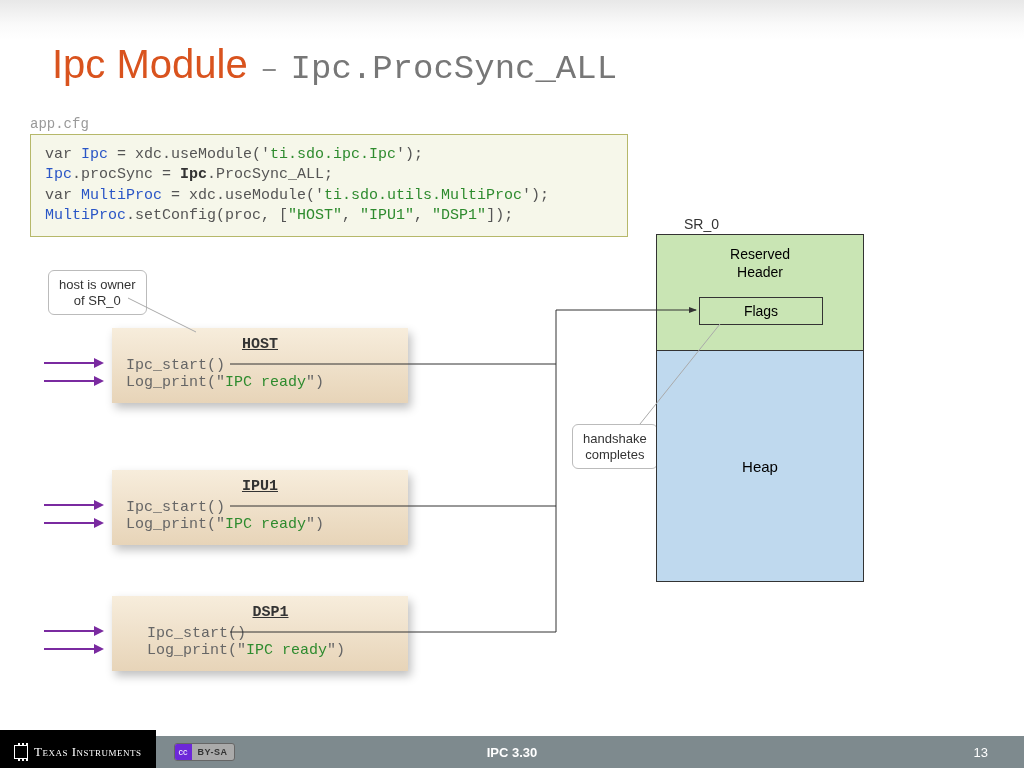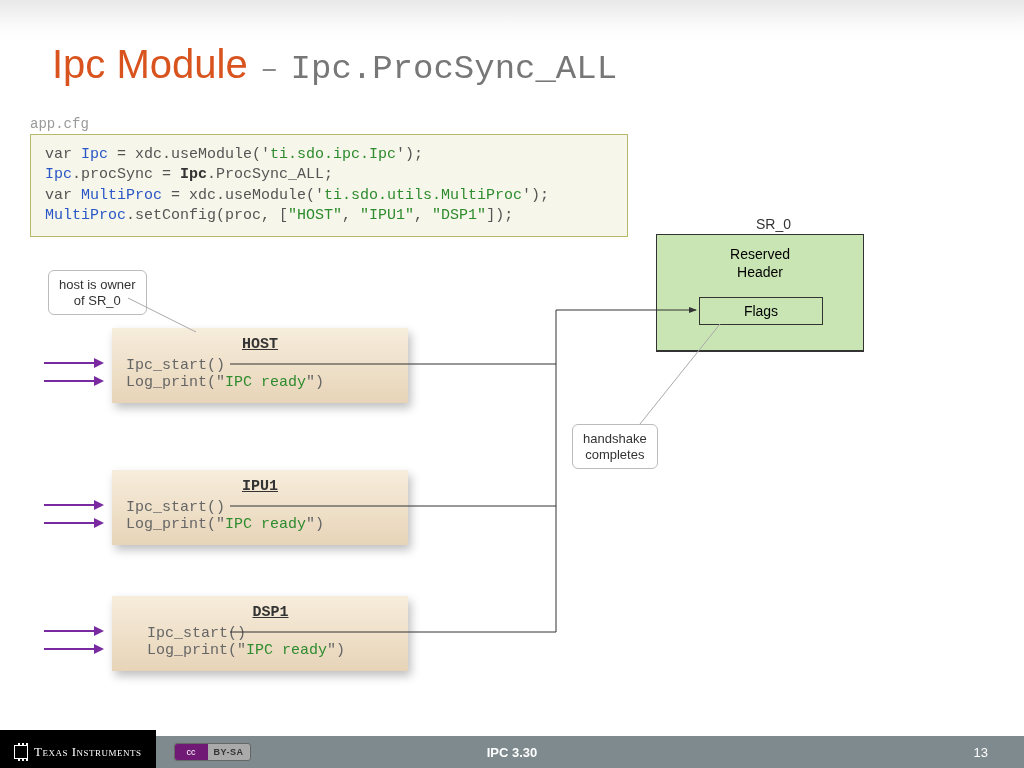--- a/index.html
+++ b/index.html
@@ -21,35 +21,35 @@
   .proc-box { position: absolute; left: 112px; width: 296px; border-radius: 0; background: linear-gradient(to bottom, #f7eddc, #e7d4b8); box-shadow: 3px 5px 9px rgba(0,0,0,.25); padding: 8px 14px 12px; font-family: "Courier New", monospace; font-size: 15px; color: #666; }
   .proc-host { top: 328px; }
   .proc-ipu1 { top: 470px; }
   .proc-dsp1 { top: 596px; padding-left: 35px; }
   .proc-title { text-align: center; font-weight: bold; color: #333; text-decoration: underline; margin-bottom: 4px; }
   .proc-line-green { color: #2e8b2e; }
 
   .arrow-purple { position: absolute; width: 58px; height: 2px; background: #7a2aa0; }
   .arrow-purple::after { content: ""; position: absolute; right: -2px; top: -4px; border-left: 10px solid #7a2aa0; border-top: 5px solid transparent; border-bottom: 5px solid transparent; }
 
-  .sr0-label { position: absolute; top: 216px; left: 756px; font-size: 14px; color: #333; }
+  .sr0-label { position: absolute; top: 216px; left: 684px; font-size: 14px; color: #333; }
   .sr0-box { position: absolute; top: 234px; left: 656px; width: 208px; border: 1px solid #333; }
   .sr0-header { height: 116px; background: #c9e5b4; border-bottom: 1px solid #333; text-align: center; position: relative; }
   .sr0-header-txt { font-size: 14px; padding-top: 10px; line-height: 1.3; text-align: center; }
   .flags-box { position: absolute; top: 62px; left: 42px; width: 124px; height: 28px; border: 1px solid #333; font-size: 14px; display: flex; align-items: center; justify-content: center; }
   .sr0-heap { height: 230px; background: #bfd9ee; text-align: center; display: flex; align-items: center; justify-content: center; font-size: 15px; }
 
   .footer { position: absolute; bottom: 0; left: 0; right: 0; height: 32px; background: #7e8a8e; color: #fff; display: flex; align-items: center; font-size: 13px; }
   .ti-logo { background: #000; color: #fff; height: 44px; display: flex; align-items: center; padding: 0 14px; font-family: Georgia, serif; font-size: 13px; letter-spacing: .5px; gap: 6px; }
   .ti-chip { width: 14px; height: 14px; background: #000; border: 1px solid #fff; position: relative; display:inline-block; }
   .ti-chip::before, .ti-chip::after { content:""; position:absolute; background:#fff; }
   .ti-chip::before { top:-3px; left:3px; width:2px; height:3px; box-shadow: 4px 0 #fff, 8px 0 #fff; }
   .ti-chip::after { bottom:-3px; left:3px; width:2px; height:3px; box-shadow: 4px 0 #fff, 8px 0 #fff; }
   .cc-badge { margin-left: 18px; background:#aaa; border:1px solid #666; border-radius:3px; height:18px; display:flex; align-items:center; font-size:9px; overflow:hidden;}
-  .cc-badge span:first-child { background:#701a75; color:#fff; padding:0 12px; height:100%; display:flex; align-items:center;}
+  .cc-badge span:first-child { background:#6d28d9; color:#fff; padding:0 4px; height:100%; display:flex; align-items:center;}
   .cc-badge span:last-child { padding:0 6px; color:#333; font-weight:bold; letter-spacing:.5px;}
   .footer-center { position: absolute; left: 50%; transform: translateX(-50%); font-weight: bold; }
   .footer-right { margin-left: auto; padding-right: 36px; }
   .star-icon { position:absolute; right: 120px; bottom: 4px; width:26px; height:26px; }
 
   svg.connectors { position: absolute; top: 0; left: 0; width: 1024px; height: 768px; pointer-events: none; }
 </style>
 </head>
 <body>
 
@@ -96,20 +96,21 @@
   <div><span>Log_print("</span><span class="proc-line-green">IPC ready</span><span>")</span></div>
 </div>
 
 <div class="sr0-label">SR_0</div>
 <div class="sr0-box">
   <div class="sr0-header">
     <div class="sr0-header-txt" style="white-space:pre-line">Reserved
 Header</div>
     <div class="flags-box">Flags</div>
   </div>
+  <div class="sr0-heap">Heap</div>
 </div>
 
 <svg class="connectors">
   <defs>
       <marker id="ah" markerWidth="8" markerHeight="8" refX="7" refY="3" orient="auto">
         <path d="M0,0 L8,3 L0,6 Z" fill="#333"></path>
       </marker>
     </defs>
 
   <line x1="128" y1="298" x2="196" y2="332" stroke="#aaa" stroke-width="1"></line>

